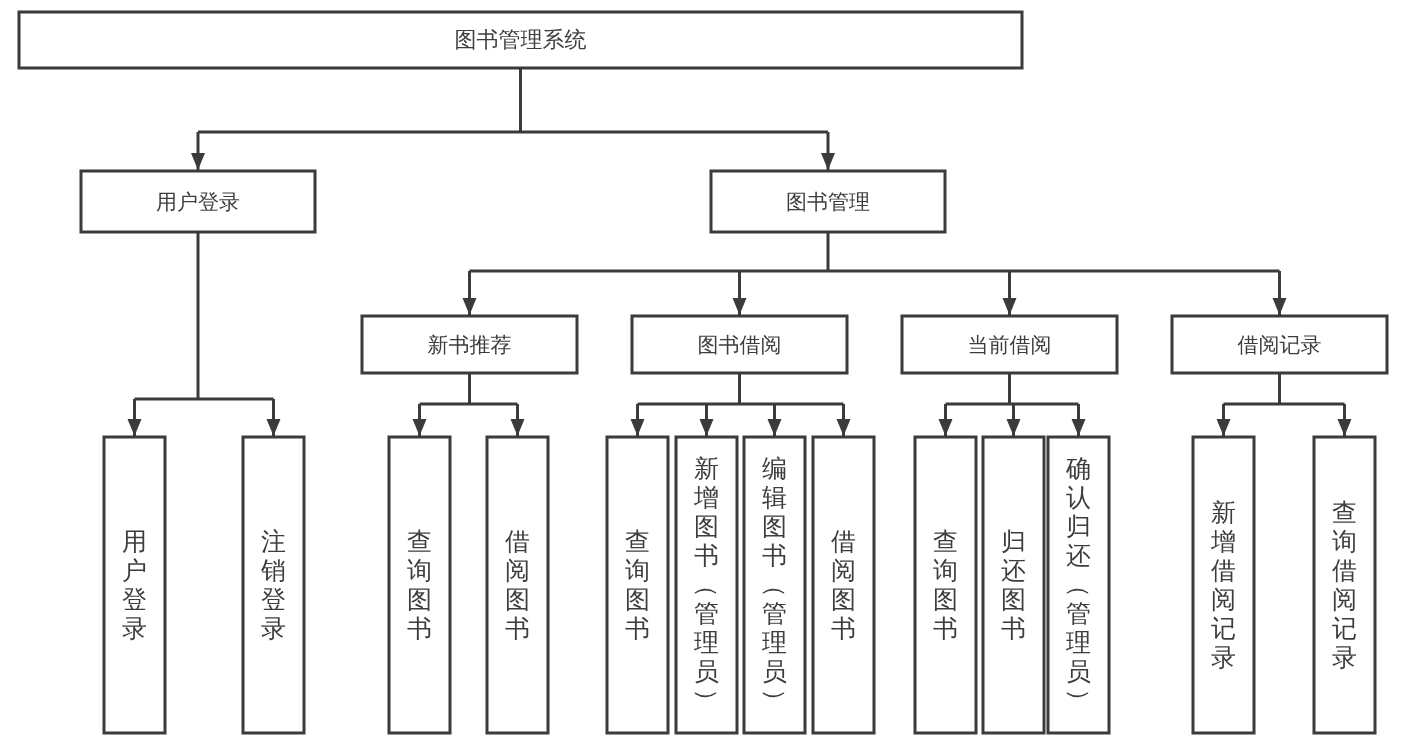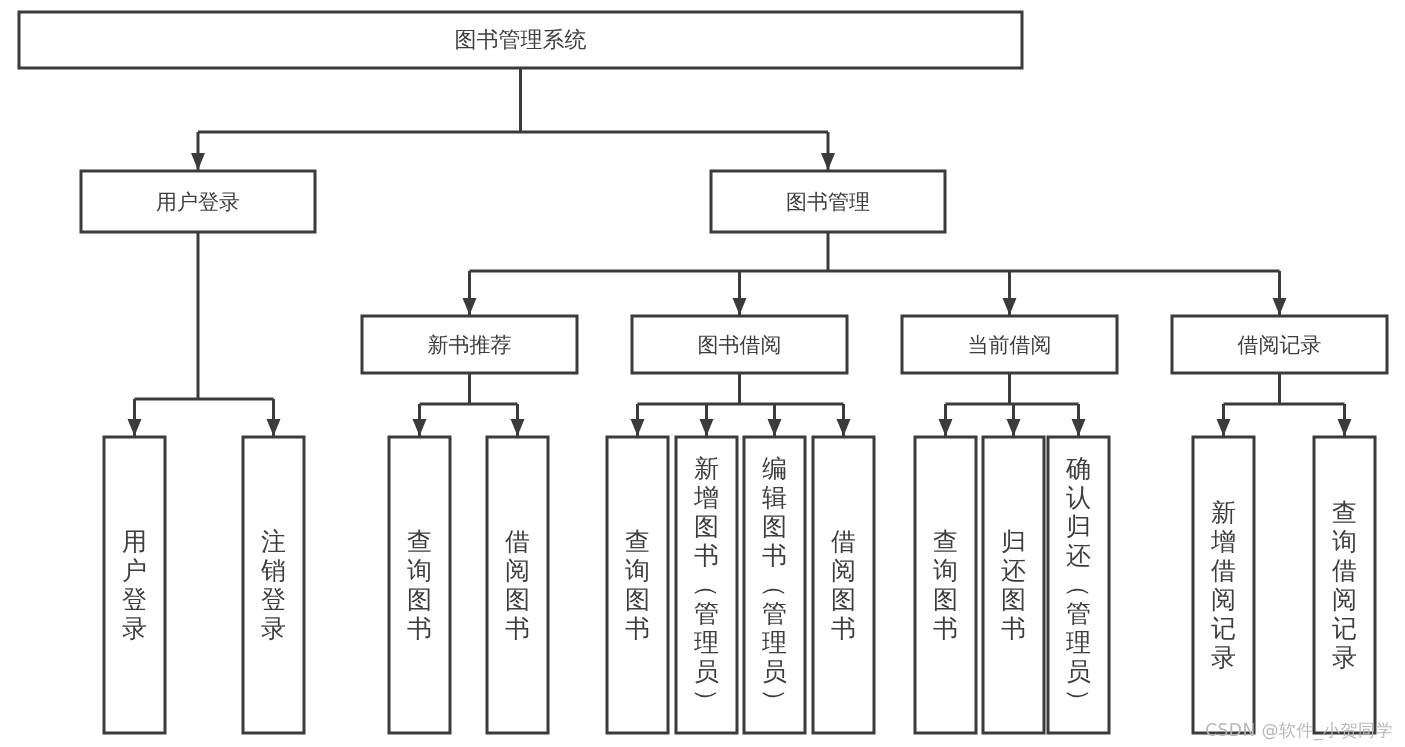--- a/index.html
+++ b/index.html
@@ -258,14 +258,13 @@
           <rect x="1314" y="437" width="61" height="296" class="node-rect"></rect>
           <text x="1344.5" y="520.62" class="leaf-label">查</text>
           <text x="1344.5" y="549.62" class="leaf-label">询</text>
           <text x="1344.5" y="578.62" class="leaf-label">借</text>
           <text x="1344.5" y="607.62" class="leaf-label">阅</text>
           <text x="1344.5" y="636.62" class="leaf-label">记</text>
           <text x="1344.5" y="665.62" class="leaf-label">录</text>
         </g>
       </g>
   </svg>
-  <div class="watermark">CSDN @软件_小贺同学</div>
 </div>
 
 </body></html>

